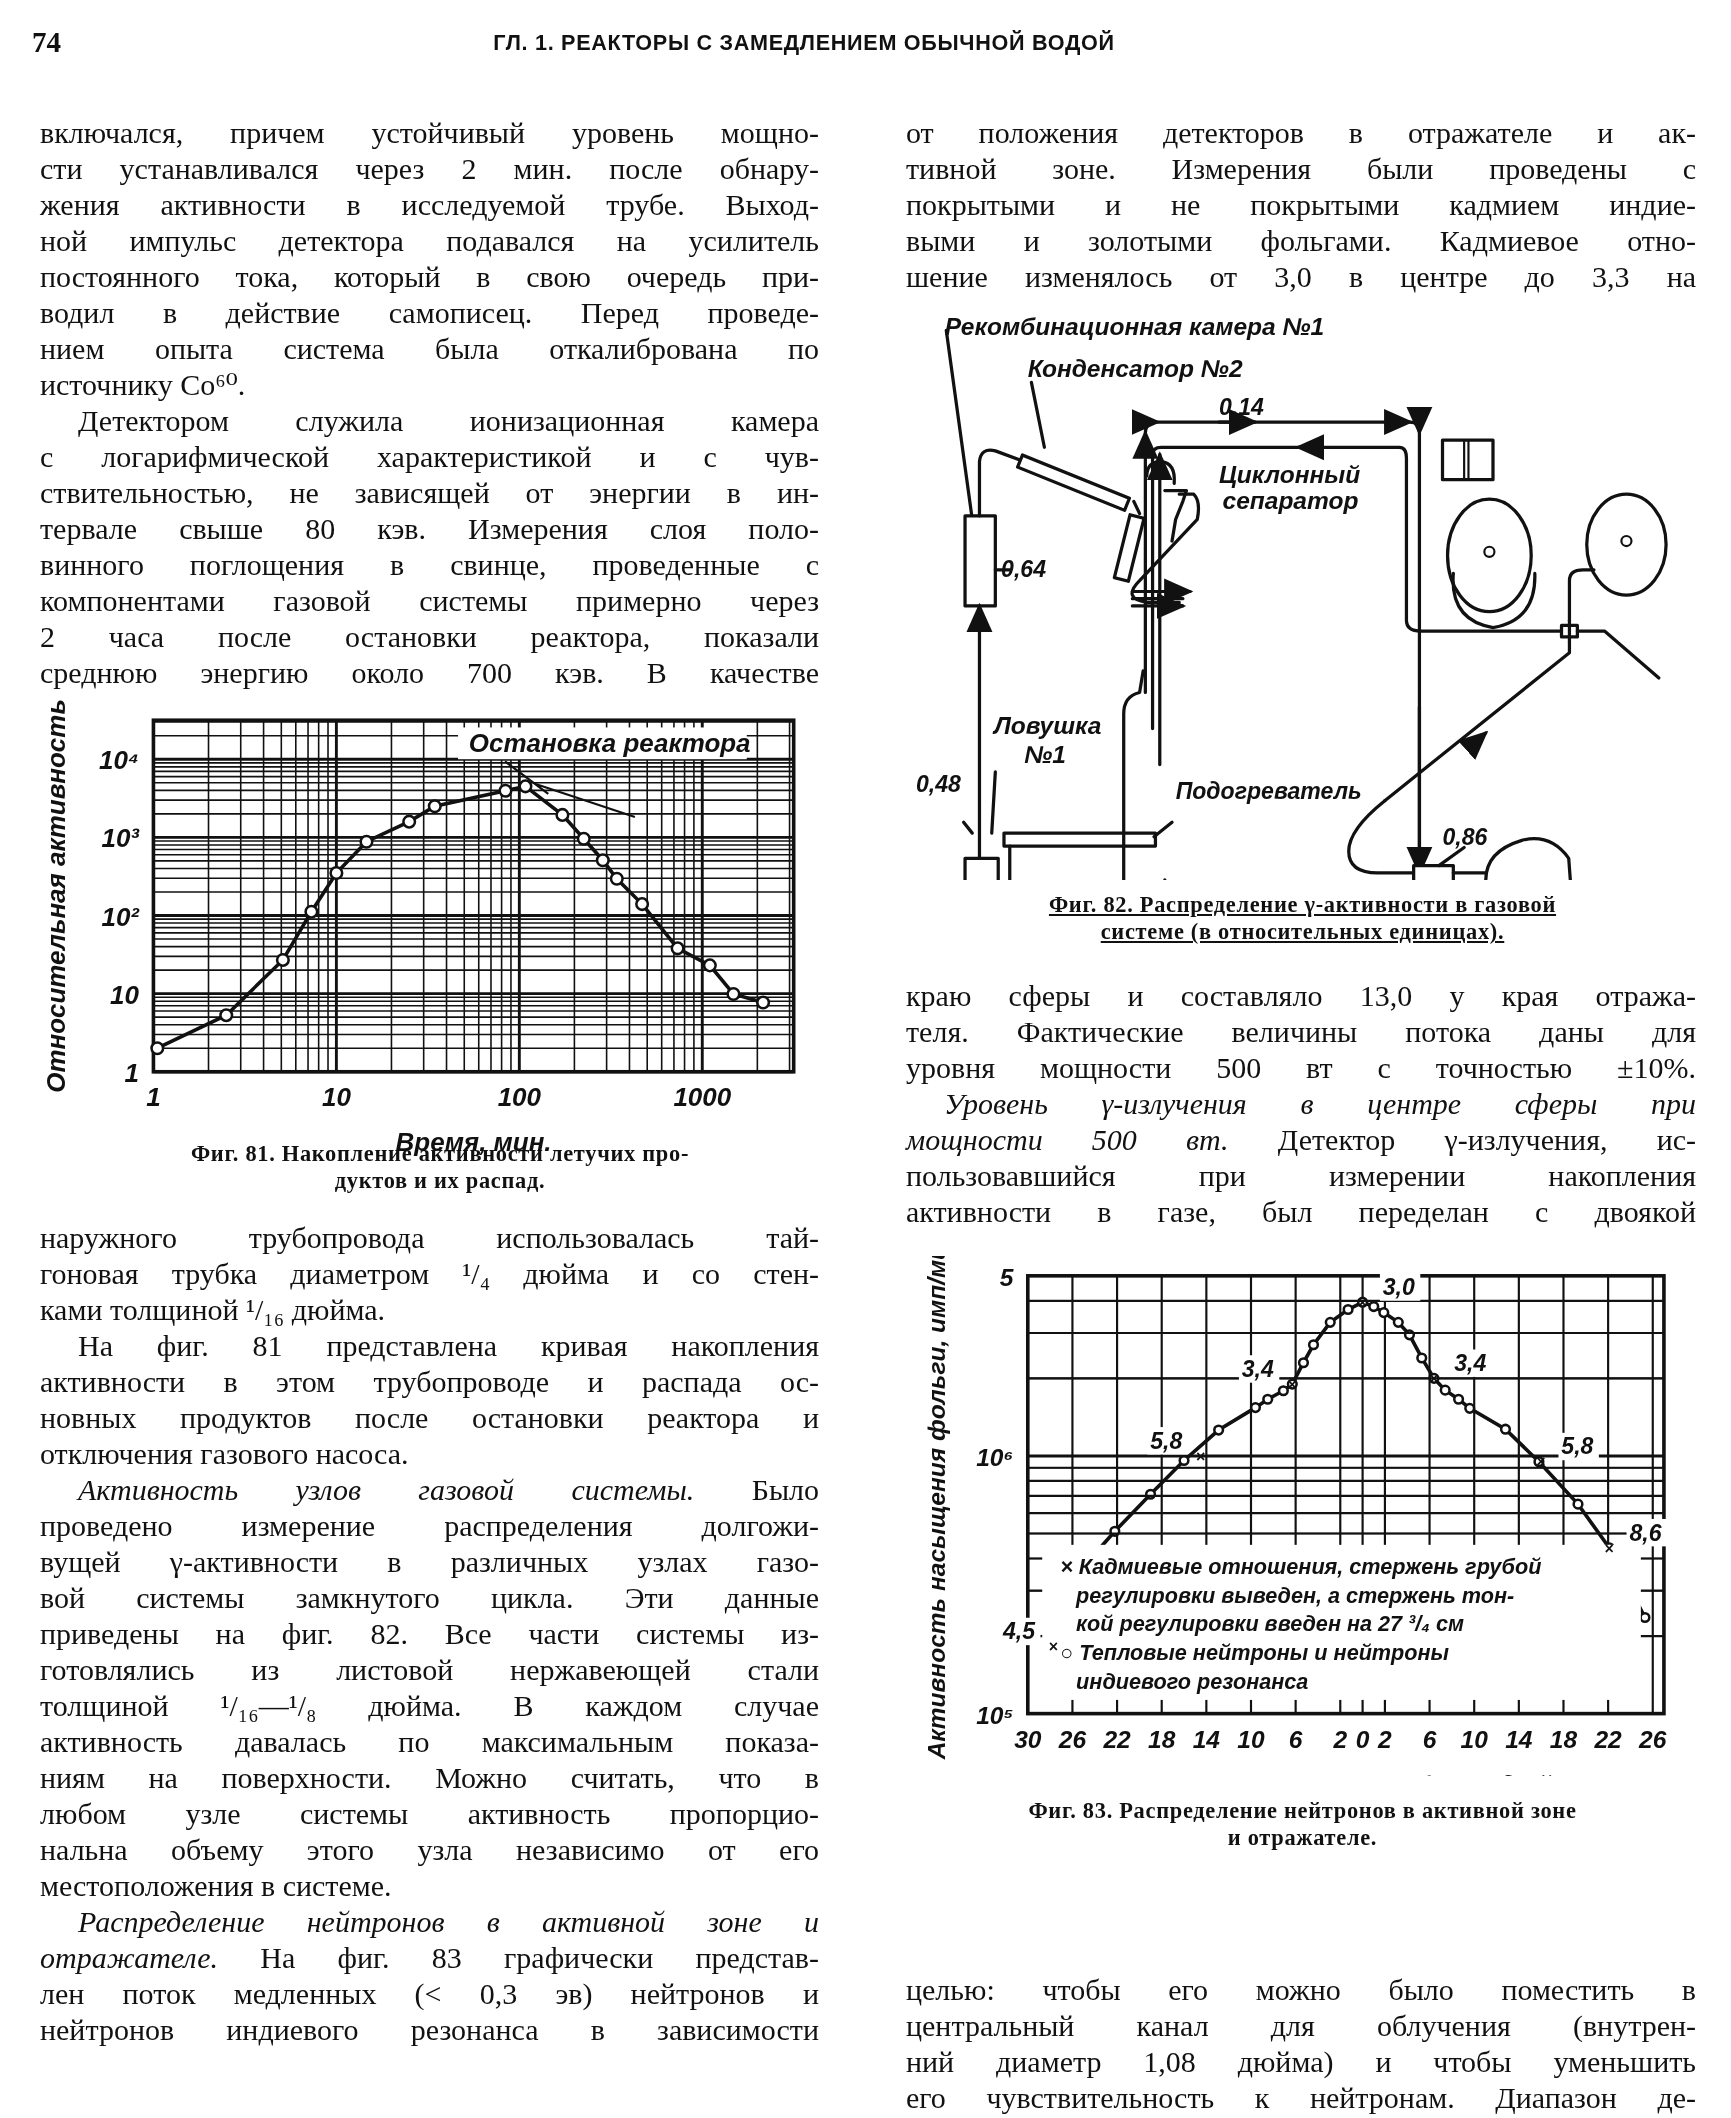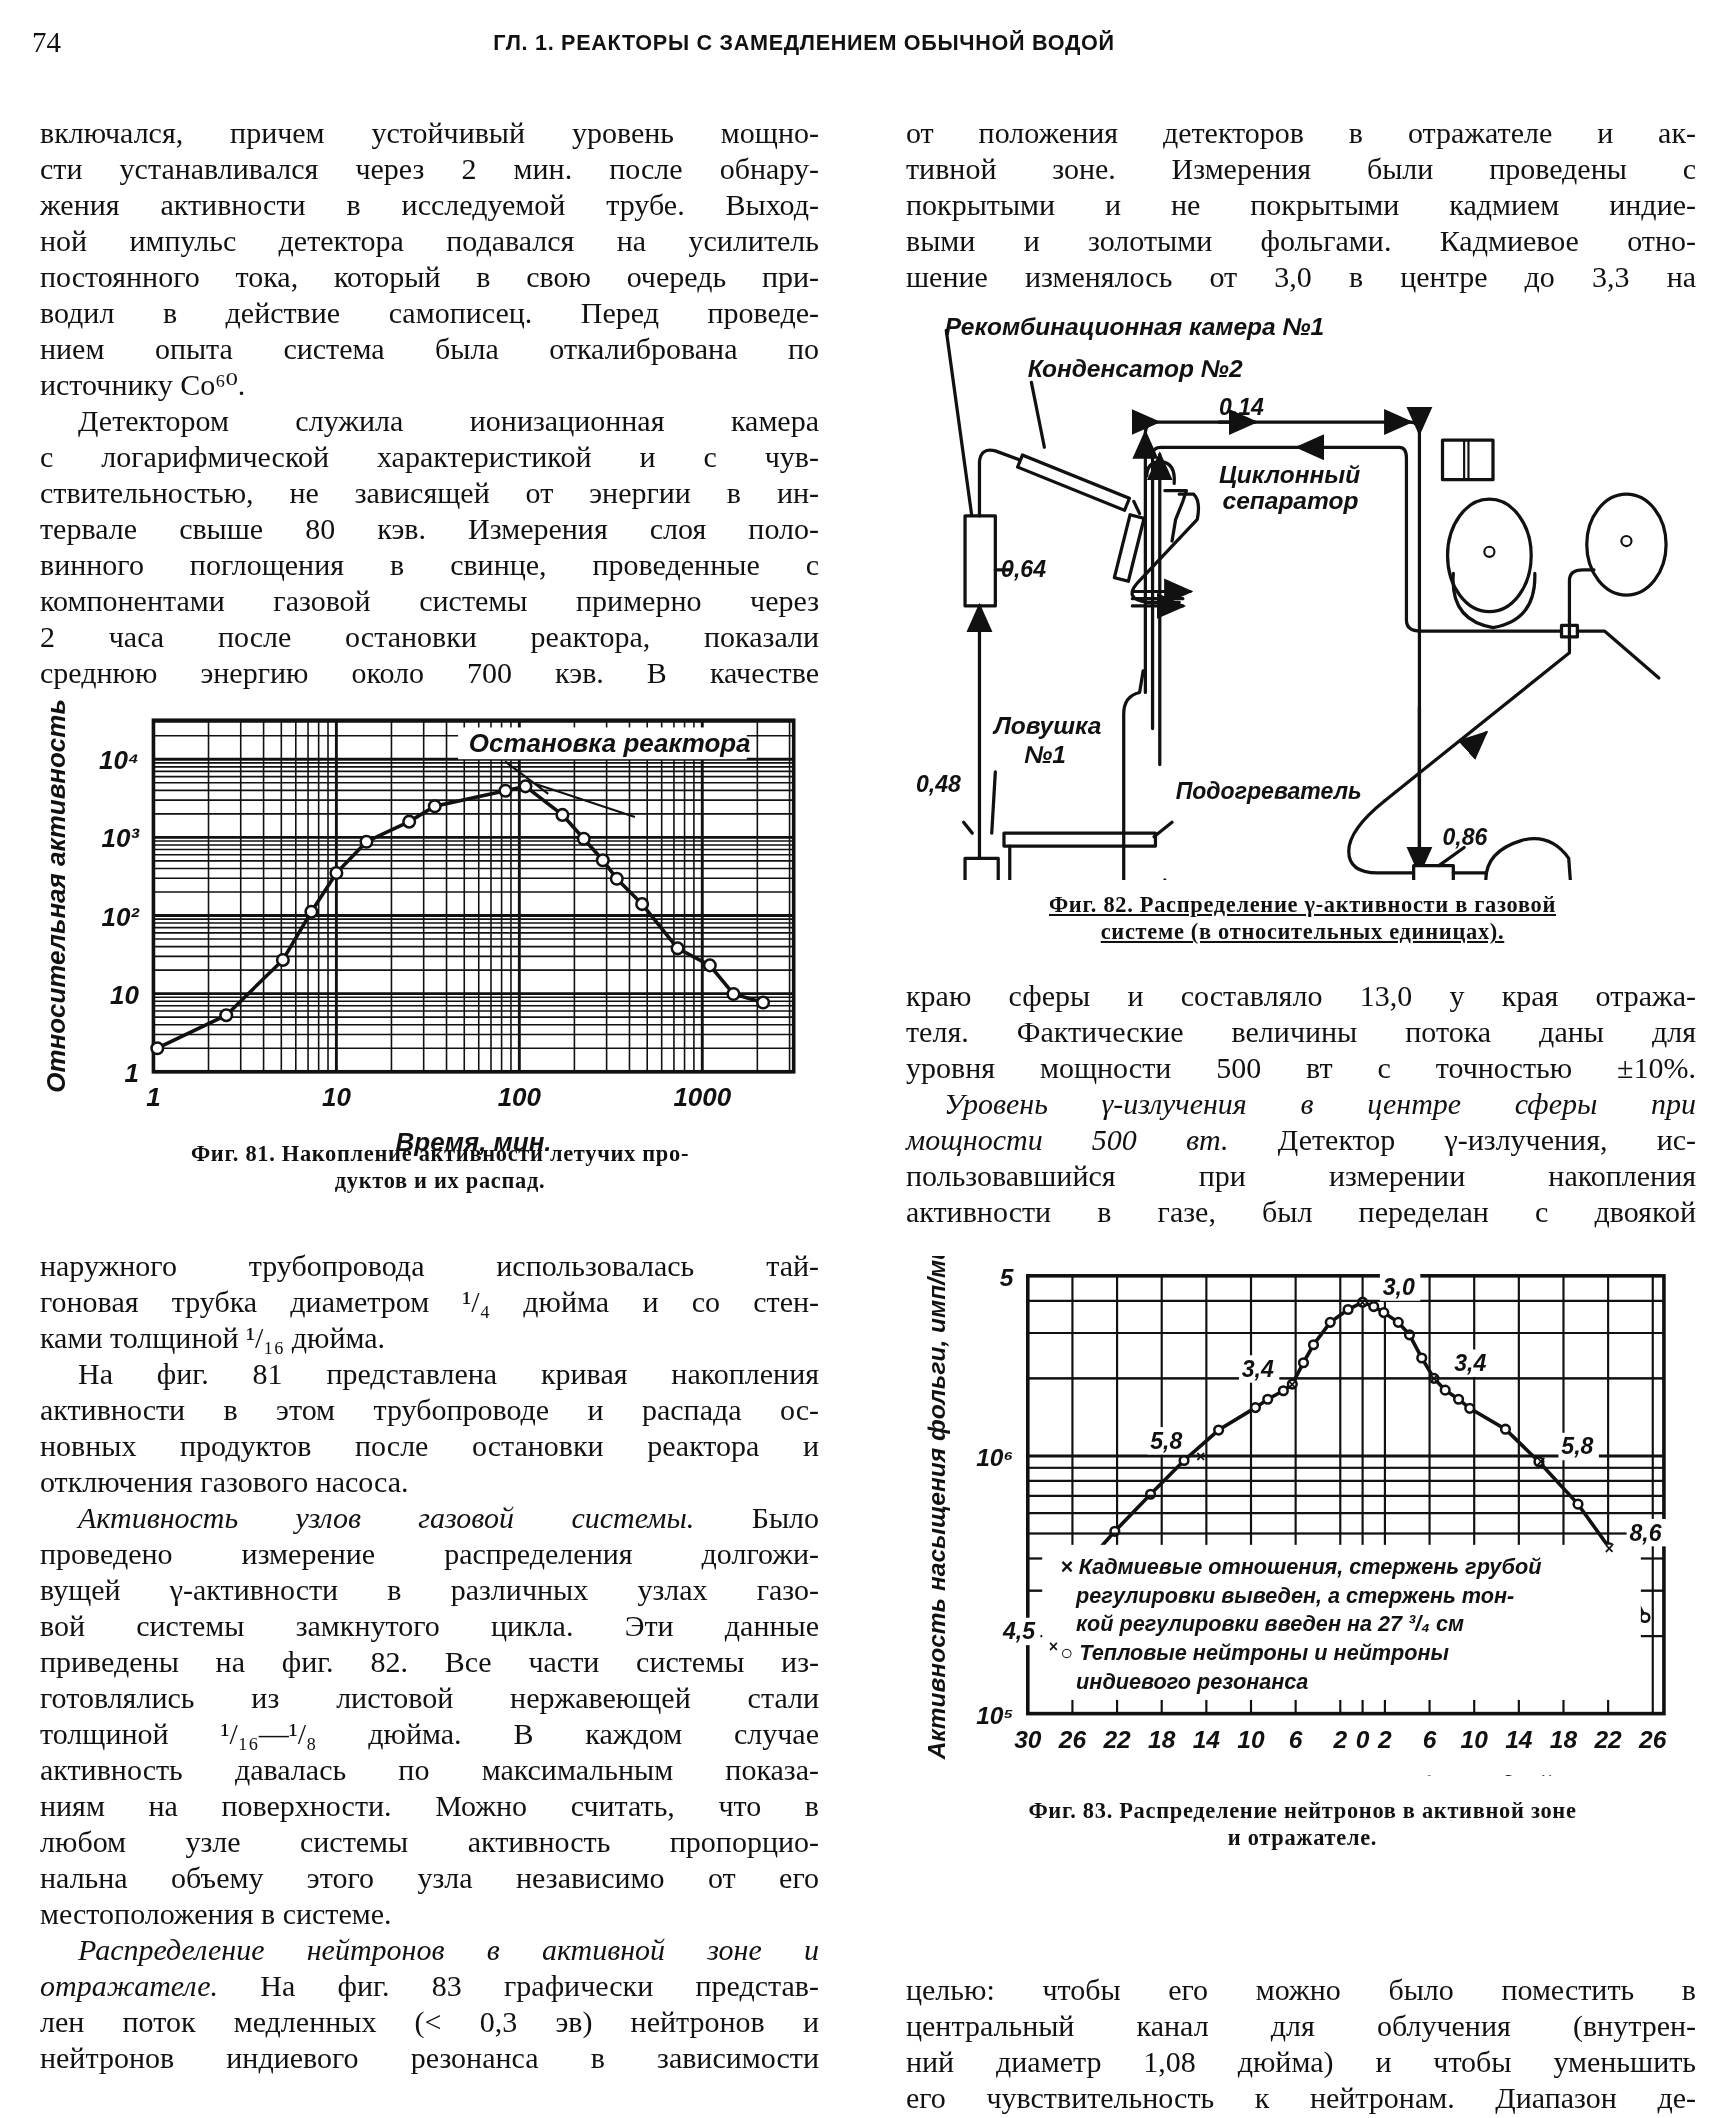--- a/index.html
+++ b/index.html
@@ -1,19 +1,19 @@
 <!DOCTYPE html>
 <html style="font-size:11.5px"><head>
 <meta charset="utf-8">
 <style>
   html,body{margin:0;padding:0;background:#fff;}
   body{width:1732px;height:2119px;position:relative;overflow:hidden;color:#111;
        font-family:"Liberation Serif","DejaVu Serif",serif;}
   .abs{position:absolute;}
-  .hdr-num{left:32px;top:26px;font-size:29px;font-weight:normal;}
+  .hdr-num{left:32px;top:26px;font-size:29px;font-weight:bold;}
   .hdr-title{left:0;width:1608px;top:30px;text-align:center;font-size:21.6px;font-weight:bold;letter-spacing:0.7px;
              font-family:"Liberation Sans","DejaVu Sans",sans-serif;}
   .col{position:absolute;font-size:30px;line-height:36px;text-align:justify;}
   .col .line{display:block;white-space:nowrap;text-align:justify;text-align-last:justify;height:36px;}
   .col .line.last{text-align-last:left;}
   .col .line.indent{padding-left:38px;}
   .it{font-style:italic;}
   .caption{position:absolute;text-align:center;font-size:22.4px;line-height:27.4px;font-weight:bold;
            font-family:"Liberation Serif","DejaVu Serif",serif;letter-spacing:0.7px;}
   svg text{font-family:"Liberation Sans","DejaVu Sans",sans-serif;font-style:italic;font-weight:bold;fill:#111;}
@@ -151,21 +151,21 @@
       <rect x="575" y="38" width="400" height="44" fill="#fff" stroke="none"></rect>
       <text x="590" y="72" font-size="36" stroke="none">Остановка реактора</text>
       <path d="M640,85 L700,130 M680.3934894718074,115.6137294566467 L820,162" stroke="#111" stroke-width="3" fill="none"></path>
     </svg>
 </div>
 <div class="caption" style="left:43px;top:1140px;width:794px;">
   <div>Фиг. 81. Накопление активности летучих про-</div>
   <div>дуктов и их распад.</div>
 </div>
 
-<div class="col" id="lc2" style="left:40px;top:1248px;width:779px;">
+<div class="col" id="lc2" style="left:40px;top:1220px;width:779px;">
     <span class="line">наружного трубопровода использовалась тай-</span>
     <span class="line">гоновая трубка диаметром ¹/₄ дюйма и со стен-</span>
     <span class="line last">ками толщиной ¹/₁₆ дюйма.</span>
     <span class="line indent">На фиг. 81 представлена кривая накопления</span>
     <span class="line">активности в этом трубопроводе и распада ос-</span>
     <span class="line">новных продуктов после остановки реактора и</span>
     <span class="line last">отключения газового насоса.</span>
     <span class="line indent"><span class="it">Активность узлов газовой системы.</span> Было</span>
     <span class="line">проведено измерение распределения долгожи-</span>
     <span class="line">вущей γ-активности в различных узлах газо-</span>

